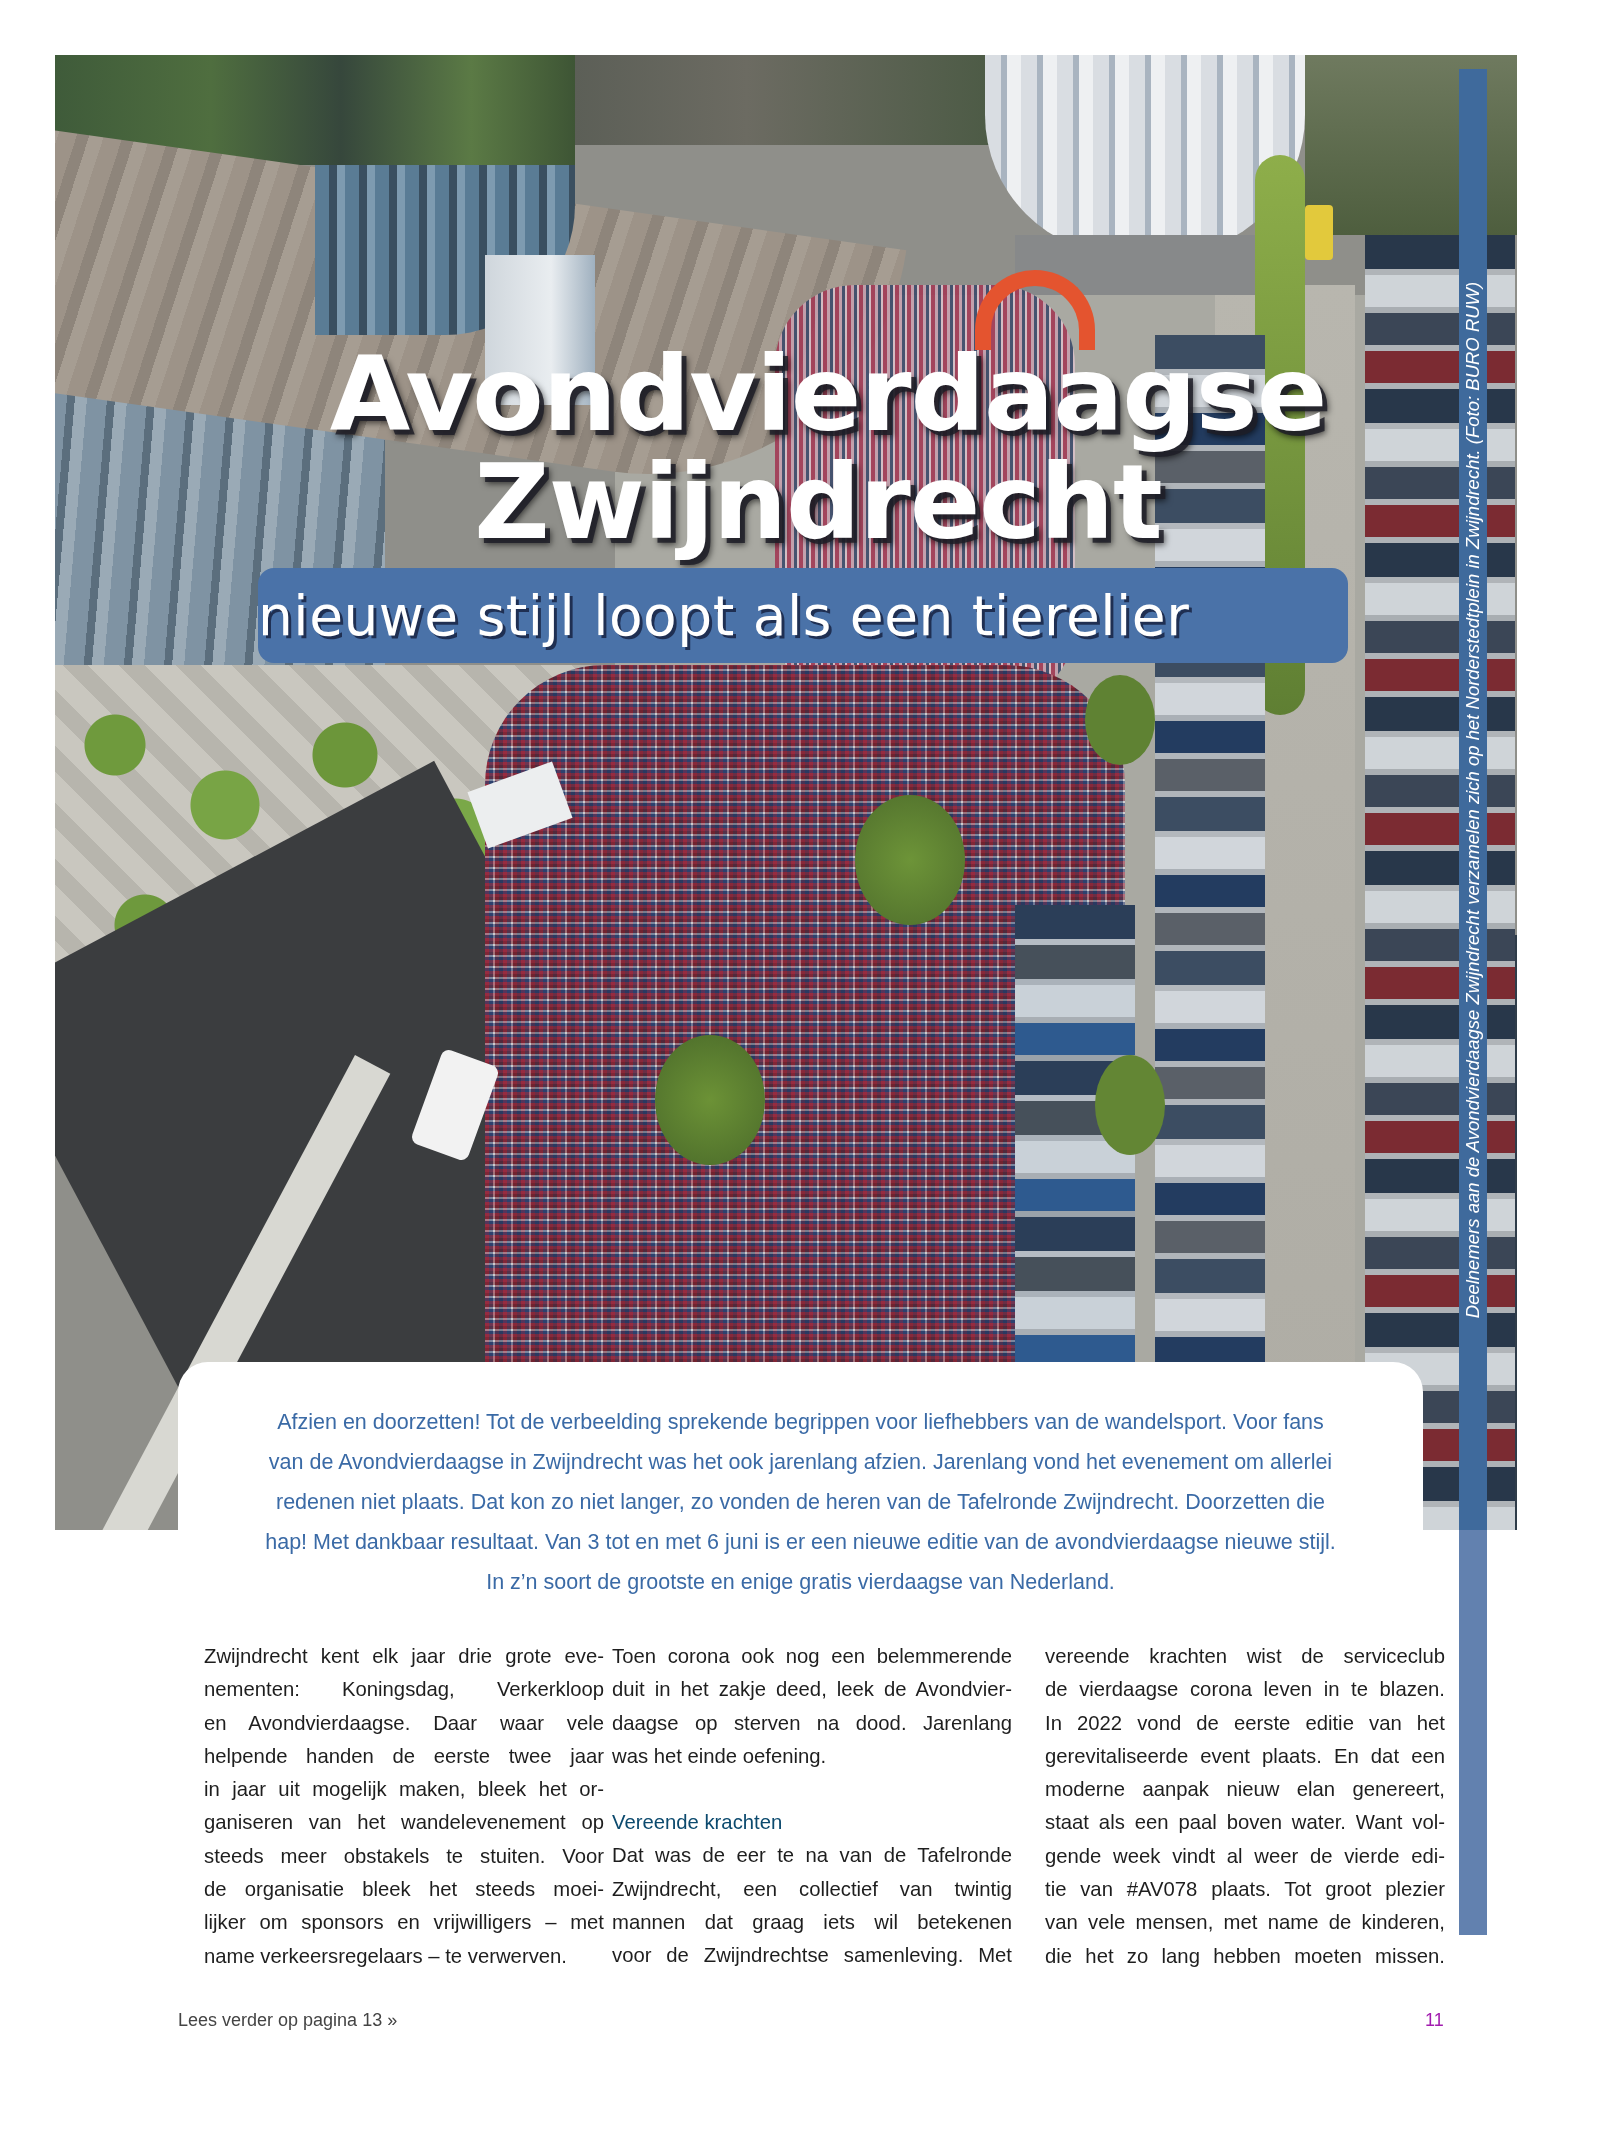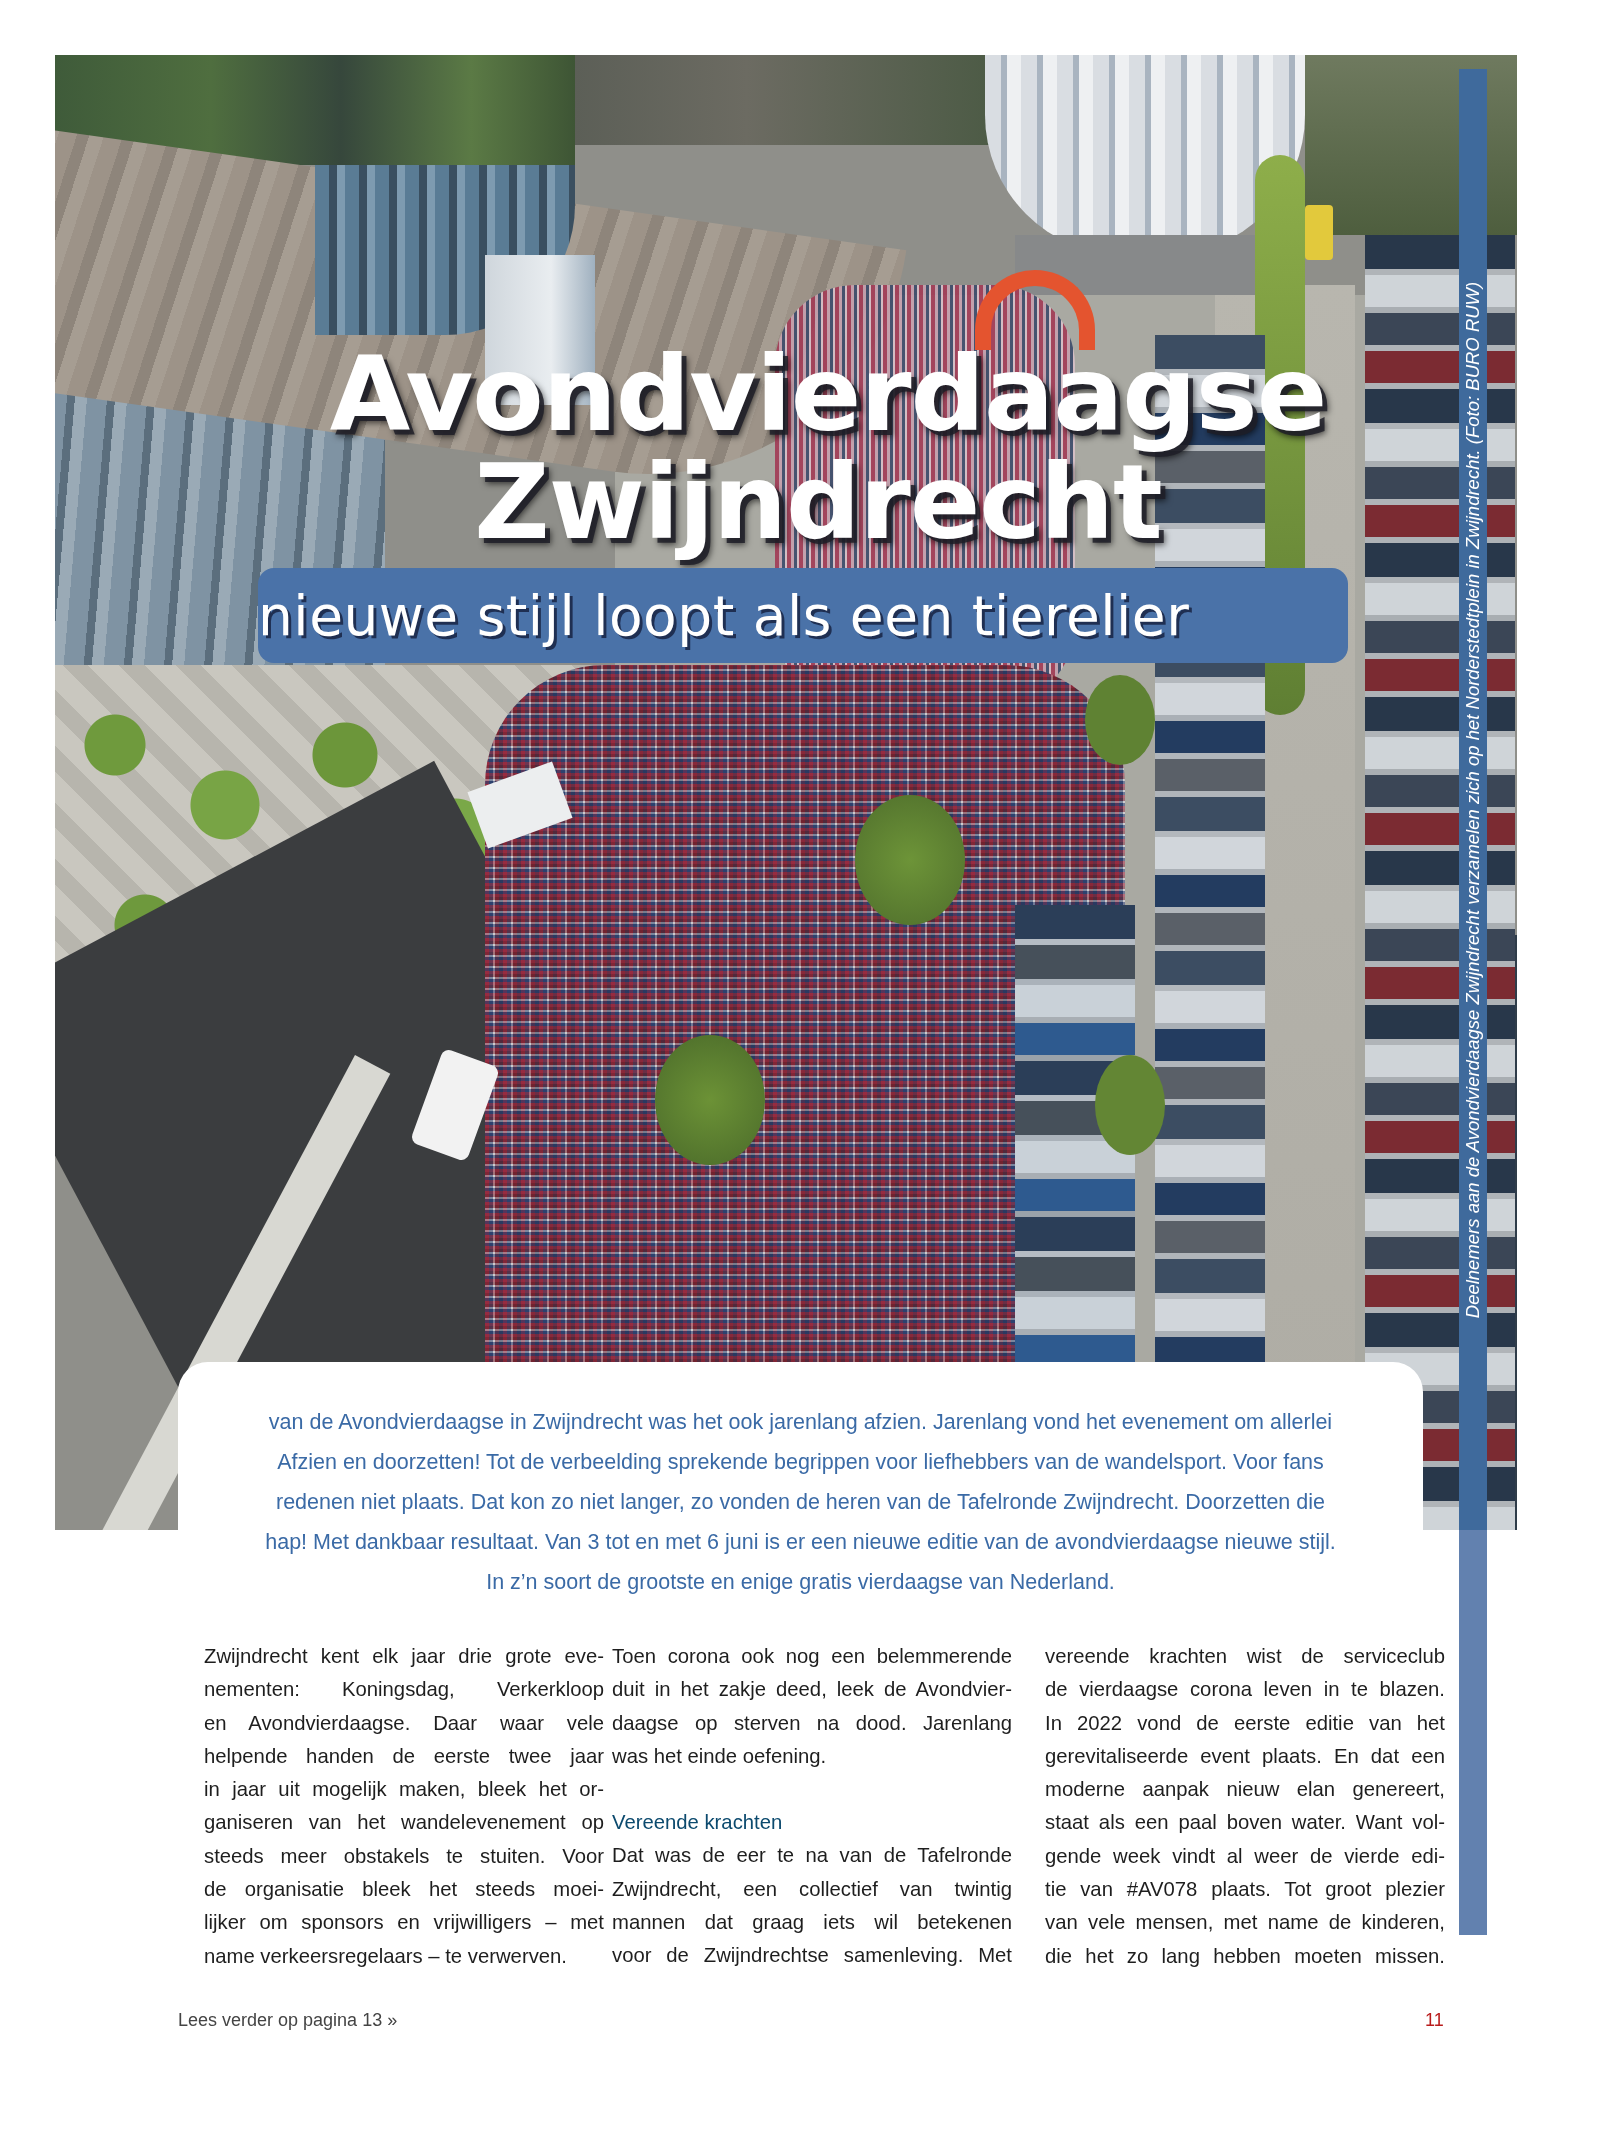--- a/index.html
+++ b/index.html
@@ -134,21 +134,21 @@
     .col-1 { left: 194px; margin-left: 10px; }
     .col-2 { left: 612px; }
     .col-3 { left: 1045px; }
     .line { display: block; white-space: nowrap; text-align: justify; text-align-last: justify; }
     .line.last { text-align-last: left; }
     .gap { display: block; height: 33px; }
     .subheading { display: block; color: #0c4a6e; font-weight: normal; }
 
     
     .read-more { position: absolute; left: 178px; top: 2010px; color: #444; font-size: 18px; font-family: "Liberation Sans", sans-serif; }
-    .page-number { position: absolute; left: 1425px; top: 2010px; color: #b91c1c; font-size: 18px; font-family: "Liberation Sans", sans-serif; }
+    .page-number { position: absolute; left: 1425px; top: 2010px; color: #a21caf; font-size: 18px; font-family: "Liberation Sans", sans-serif; }
   </style>
 </head>
 <body>
 
 <div class="photo" aria-label="Aerial photo of a large crowd of walkers gathered on a square between apartment buildings and parked cars">
   <div class="ph ph-square"></div>
   <div class="ph ph-street-right"></div>
   <div class="ph ph-trees-top"></div>
   <div class="ph ph-trees-top2"></div>
   <div class="ph ph-facade-left"></div>
@@ -185,22 +185,22 @@
 <div class="subtitle-banner">
   <span>nieuwe stijl loopt als een tierelier</span>
 </div>
 
 <div class="caption-bar-lower"></div>
 <div class="caption-bar">
   <div class="caption-text">Deelnemers aan de Avondvierdaagse Zwijndrecht verzamelen zich op het Norderstedtplein in Zwijndrecht. (Foto: BURO RUW)</div>
 </div>
 
 <div class="intro-box">
+  <span class="intro-line">Afzien en doorzetten! Tot de verbeelding sprekende begrippen voor liefhebbers van de wandelsport. Voor fans</span>
   <span class="intro-line">van de Avondvierdaagse in Zwijndrecht was het ook jarenlang afzien. Jarenlang vond het evenement om allerlei</span>
-  <span class="intro-line">Afzien en doorzetten! Tot de verbeelding sprekende begrippen voor liefhebbers van de wandelsport. Voor fans</span>
   <span class="intro-line">redenen niet plaats. Dat kon zo niet langer, zo vonden de heren van de Tafelronde Zwijndrecht. Doorzetten die</span>
   <span class="intro-line">hap! Met dankbaar resultaat. Van 3 tot en met 6 juni is er een nieuwe editie van de avondvierdaagse nieuwe stijl.</span>
   <span class="intro-line">In z’n soort de grootste en enige gratis vierdaagse van Nederland.</span>
 </div>
 
 <div class="col col-1">
   <span class="line">Zwijndrecht kent elk jaar drie grote eve-</span>
   <span class="line">nementen: Koningsdag, Verkerkloop</span>
   <span class="line">en Avondvierdaagse. Daar waar vele</span>
   <span class="line">helpende handen de eerste twee jaar</span>

